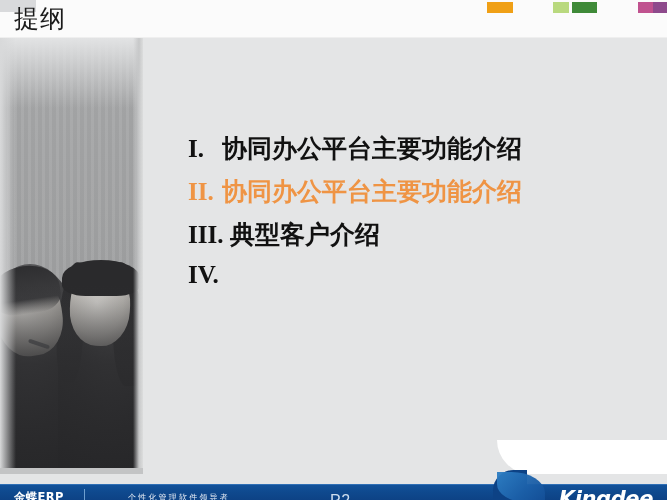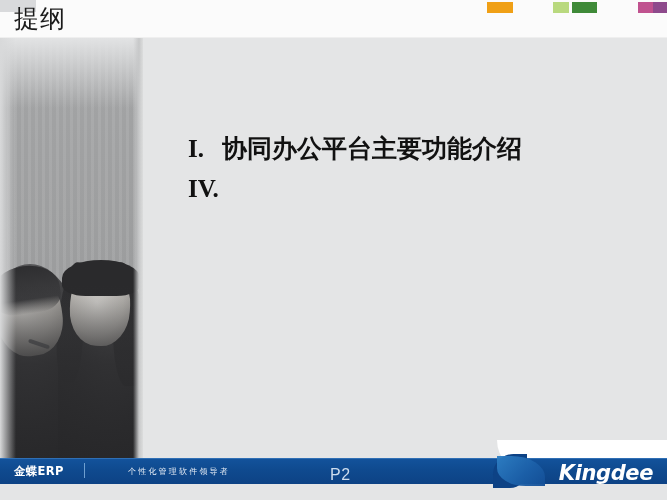--- a/index.html
+++ b/index.html
@@ -211,22 +211,22 @@
   }
   .outline-item.gap .outline-num { min-width: 42px; }
   .outline-item.highlight .outline-num,
   .outline-item.highlight .outline-text {
     color: #ef9444;
   }
 
   
   .footer {
     position: absolute;
-    left: 0; bottom: 16px;
-    width: 667px; height: 26px;
+    left: 0; bottom: 0;
+    width: 667px; height: 16px;
     background: linear-gradient(180deg, #13539c 0%, #0f4a8f 45%, #0d4285 100%);
     z-index: 9;
   }
   .footer-topline {
     position: absolute;
     left: 0; top: 0; width: 100%; height: 1px;
     background: #2f6fb5;
   }
   .footer-brand {
     position: absolute;
@@ -319,21 +319,29 @@
   </div>
 
   <div class="content">
     <div class="outline">
 
       <div class="outline-item">
         <span class="outline-num">I.</span>
         <span class="outline-text">协同办公平台主要功能介绍</span>
       </div>
 
-
+      <div class="outline-item highlight">
+        <span class="outline-num">II.</span>
+        <span class="outline-text">协同办公平台主要功能介绍</span>
+      </div>
+
+      <div class="outline-item gap">
+        <span class="outline-num">III.</span>
+        <span class="outline-text">典型客户介绍</span>
+      </div>
 
       <div class="outline-item gap">
         <span class="outline-num">IV.</span>
       </div>
 
     </div>
   </div>
 
   <div class="header-band"></div>
   <div class="title-smudge"></div>

